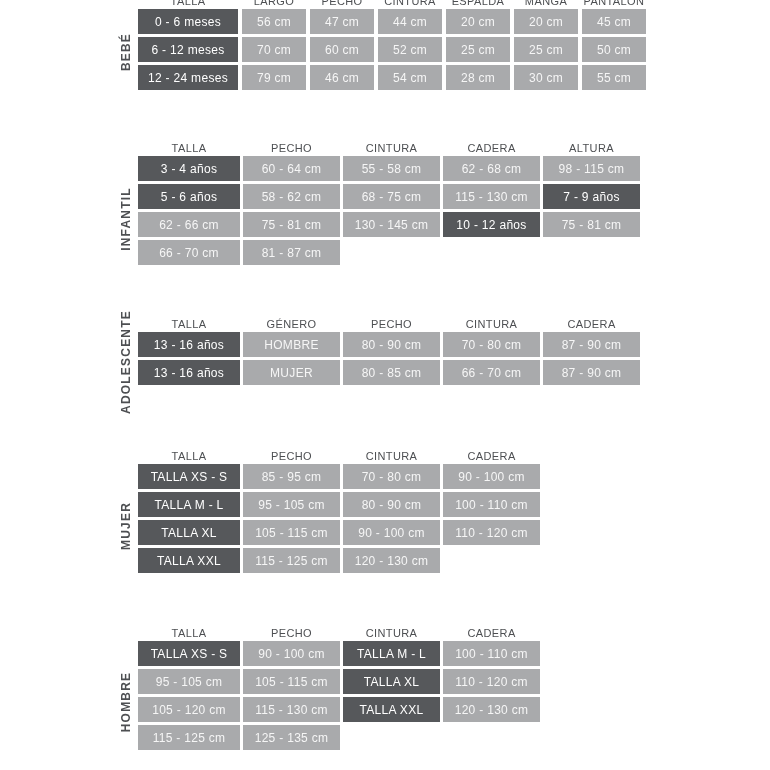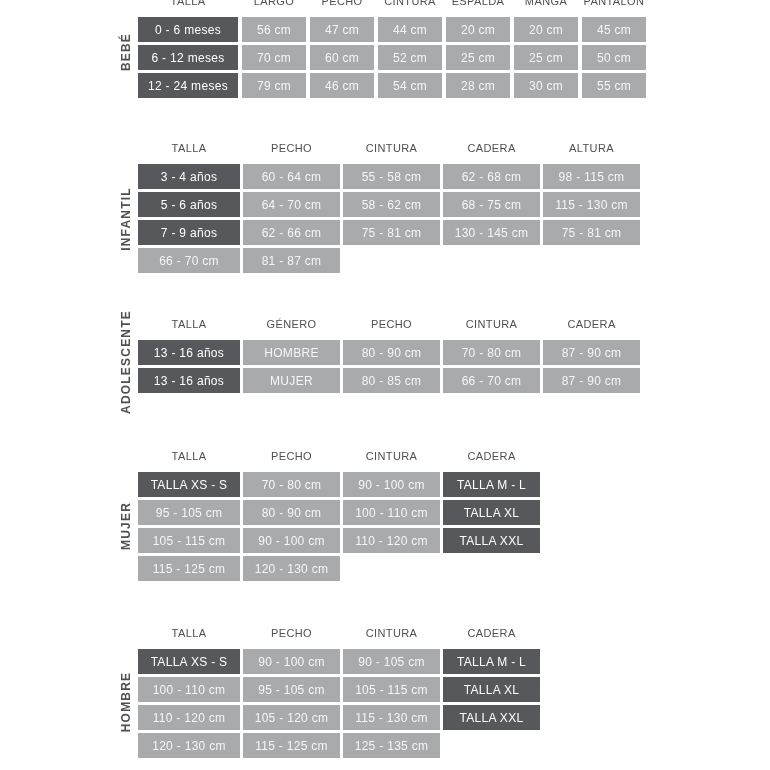--- a/index.html
+++ b/index.html
@@ -24,21 +24,21 @@
     font-weight: 400;
     letter-spacing: 0.4px;
     color: #4d4f52;
     white-space: nowrap;
   }
   .rows {
     display: grid;
     column-gap: 4px;
     row-gap: 3px;
     grid-auto-rows: 25px;
-    margin-top: 9px;
+    margin-top: 1px;
   }
   .cell {
     background: #a9aaac;
     color: #f6f6f6;
     font-size: 12px;
     letter-spacing: 0.3px;
     display: flex;
     align-items: center;
     justify-content: center;
     white-space: nowrap;
@@ -127,28 +127,28 @@
         <div class="hcell">CADERA</div>
         <div class="hcell">ALTURA</div>
       </div>
     <div class="rows">
         <div class="cell dark">3 - 4 años</div>
         <div class="cell">60 - 64 cm</div>
         <div class="cell">55 - 58 cm</div>
         <div class="cell">62 - 68 cm</div>
         <div class="cell">98 - 115 cm</div>
         <div class="cell dark">5 - 6 años</div>
-        <div class="cell">64 - 70 cm</div>
         <div class="cell">58 - 62 cm</div>
         <div class="cell">68 - 75 cm</div>
         <div class="cell">115 - 130 cm</div>
         <div class="cell dark">7 - 9 años</div>
         <div class="cell">62 - 66 cm</div>
         <div class="cell">75 - 81 cm</div>
         <div class="cell">130 - 145 cm</div>
+        <div class="cell dark">10 - 12 años</div>
         <div class="cell">75 - 81 cm</div>
         <div class="cell">66 - 70 cm</div>
         <div class="cell">81 - 87 cm</div>
       </div>
   </div>
 
   <div class="size-table t-adolescente">
     <div class="hdr">
         <div class="hcell">TALLA</div>
         <div class="hcell">GÉNERO</div>
@@ -172,20 +172,21 @@
 
   <div class="size-table t-mujer">
     <div class="hdr">
         <div class="hcell">TALLA</div>
         <div class="hcell">PECHO</div>
         <div class="hcell">CINTURA</div>
         <div class="hcell">CADERA</div>
       </div>
     <div class="rows">
         <div class="cell dark">TALLA XS - S</div>
+        <div class="cell">85 - 95 cm</div>
         <div class="cell">70 - 80 cm</div>
         <div class="cell">90 - 100 cm</div>
         <div class="cell dark">TALLA M - L</div>
         <div class="cell">95 - 105 cm</div>
         <div class="cell">80 - 90 cm</div>
         <div class="cell">100 - 110 cm</div>
         <div class="cell dark">TALLA XL</div>
         <div class="cell">105 - 115 cm</div>
         <div class="cell">90 - 100 cm</div>
         <div class="cell">110 - 120 cm</div>
@@ -198,21 +199,20 @@
   <div class="size-table t-hombre">
     <div class="hdr">
         <div class="hcell">TALLA</div>
         <div class="hcell">PECHO</div>
         <div class="hcell">CINTURA</div>
         <div class="hcell">CADERA</div>
       </div>
     <div class="rows">
         <div class="cell dark">TALLA XS - S</div>
         <div class="cell">90 - 100 cm</div>
-        <div class="cell">90 - 105 cm</div>
         <div class="cell dark">TALLA M - L</div>
         <div class="cell">100 - 110 cm</div>
         <div class="cell">95 - 105 cm</div>
         <div class="cell">105 - 115 cm</div>
         <div class="cell dark">TALLA XL</div>
         <div class="cell">110 - 120 cm</div>
         <div class="cell">105 - 120 cm</div>
         <div class="cell">115 - 130 cm</div>
         <div class="cell dark">TALLA XXL</div>
         <div class="cell">120 - 130 cm</div>

